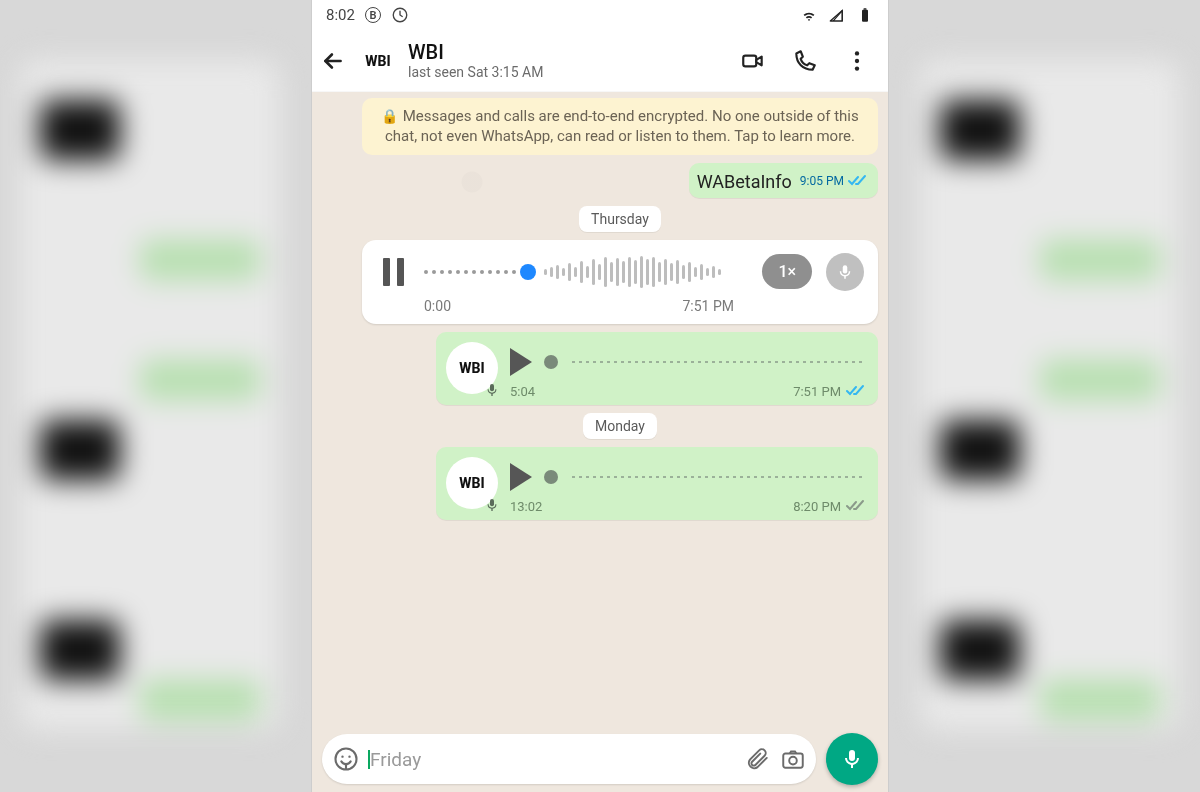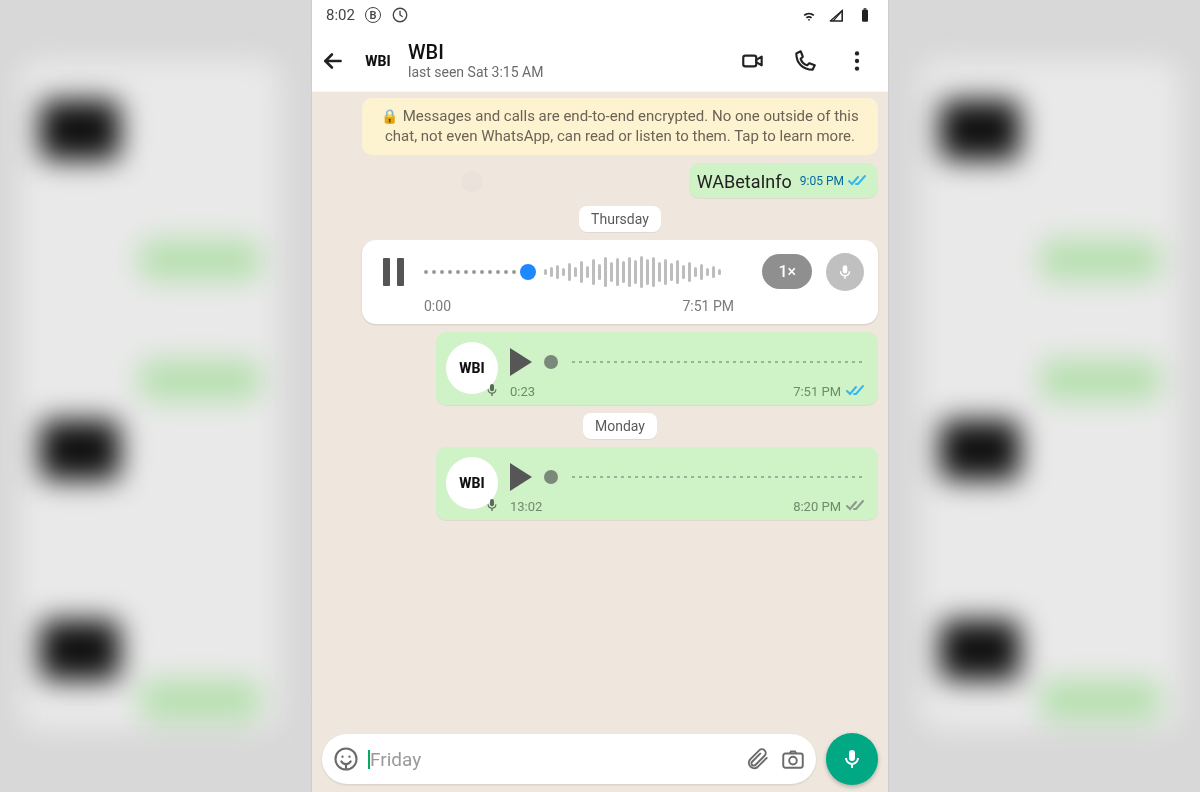--- a/index.html
+++ b/index.html
@@ -346,21 +346,21 @@
             </svg>
         </span>
       </div>
       <div class="body">
         <div class="track">
           <div class="play-tri"></div>
           <div class="vo-thumb"></div>
           <div class="vo-dots"></div>
         </div>
         <div class="meta">
-          <span>0:23</span>
+          <span>5:04</span>
           <span class="right">
             <span>7:51 PM</span>
             <span class="ticks-blue">
               <svg width="20" height="14" viewBox="0 0 20 14" fill="none" stroke="currentColor" stroke-width="2" stroke-linecap="round">
                   <path d="M1 7l3 3 6-7"></path>
                   <path d="M8 10l2 0 7-8"></path>
                 </svg>
             </span>
           </span>
         </div>

